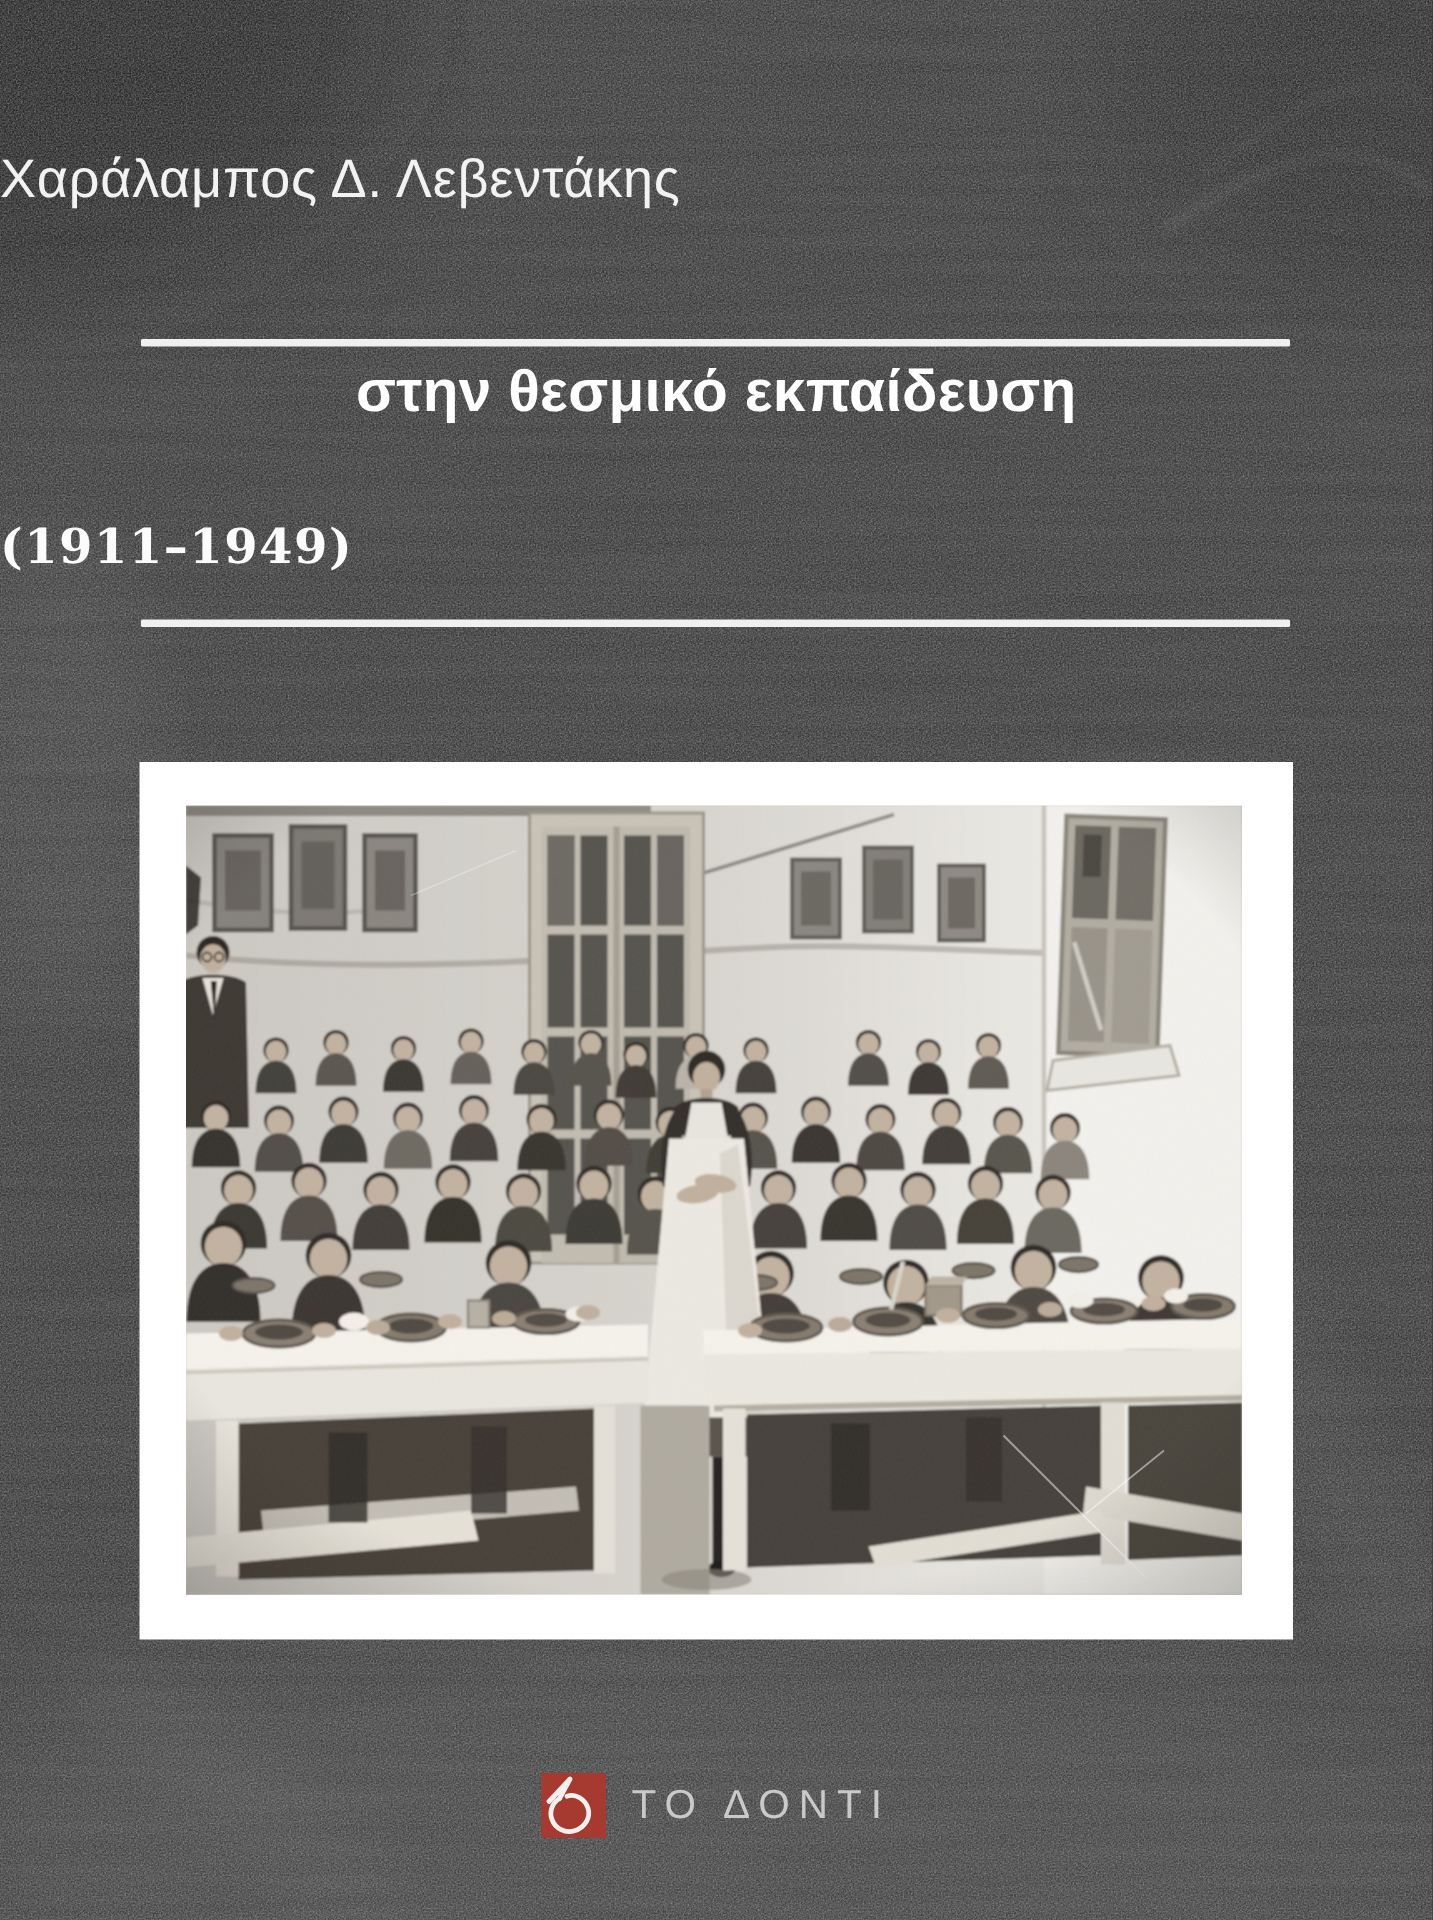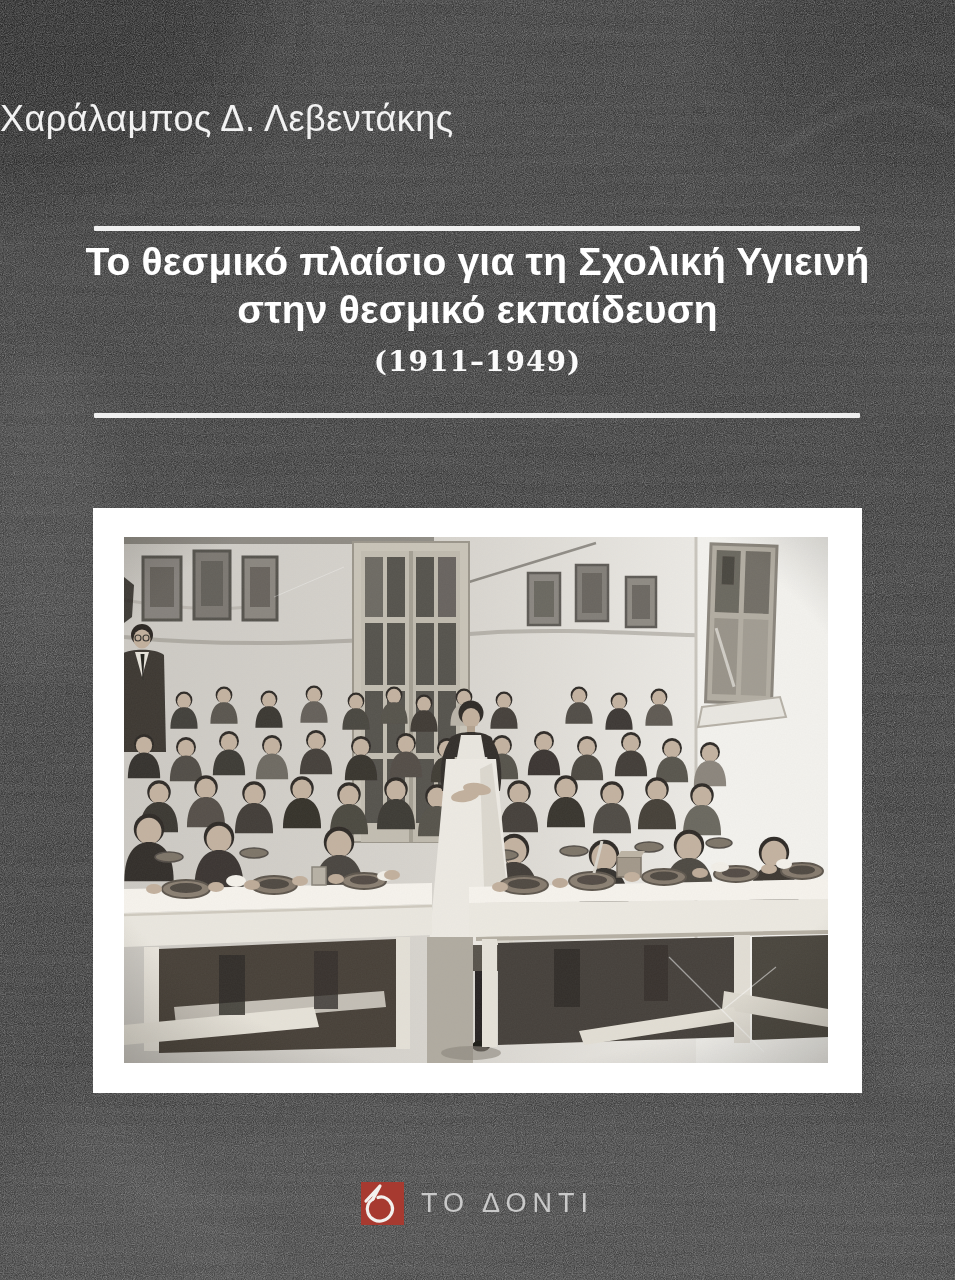--- a/index.html
+++ b/index.html
@@ -18,23 +18,23 @@
   .rule{
     position:absolute;left:94px;width:766px;height:5px;background:#f0f0f0;border-radius:1px;
   }
   .rule-top{top:226px;}
   .rule-bottom{top:413px;}
   .title{
     position:absolute;left:0;top:238px;width:955px;text-align:center;
     font-size:39px;line-height:48px;font-weight:bold;color:#ffffff;letter-spacing:.2px;
   }
   .years{
-    position:absolute;left:0;top:345px;width:955px;text-align:center;
+    position:absolute;left:0;top:345px;width:955px;
     font-family:"DejaVu Serif","Liberation Serif",serif;
-    font-size:28px;font-weight:bold;color:#fbfbfb;letter-spacing:1px;
+    font-size:32px;font-weight:bold;color:#fbfbfb;letter-spacing:1px;
   }
   .photo-frame{
     position:absolute;left:93px;top:508px;width:769px;height:585px;
     background:#ffffff;
   }
   .photo{
     position:absolute;left:31px;top:29px;width:704px;height:526px;display:block;background:#d8d5cf;
   }
   .logo-row{
     position:absolute;left:0;top:1180px;width:955px;height:46px;
@@ -81,21 +81,20 @@
   <rect width="955" height="1280" filter="url(#speck)" opacity=".55"></rect>
 </svg>
 
 <div class="cover">
 
   <div class="author">Χαράλαμπος Δ. Λεβεντάκης</div>
 
   <div class="rule rule-top"></div>
 
   <div class="title">
-    <div>Το θεσμικό πλαίσιο για τη Σχολική Υγιεινή</div>
     <div>στην θεσμικό εκπαίδευση</div>
   </div>
 
   <div class="years">(1911–1949)</div>
 
   <div class="rule rule-bottom"></div>
 
   <div class="photo-frame">
     <svg class="photo" width="704" height="526" viewBox="0 0 704 526">
       <defs>

